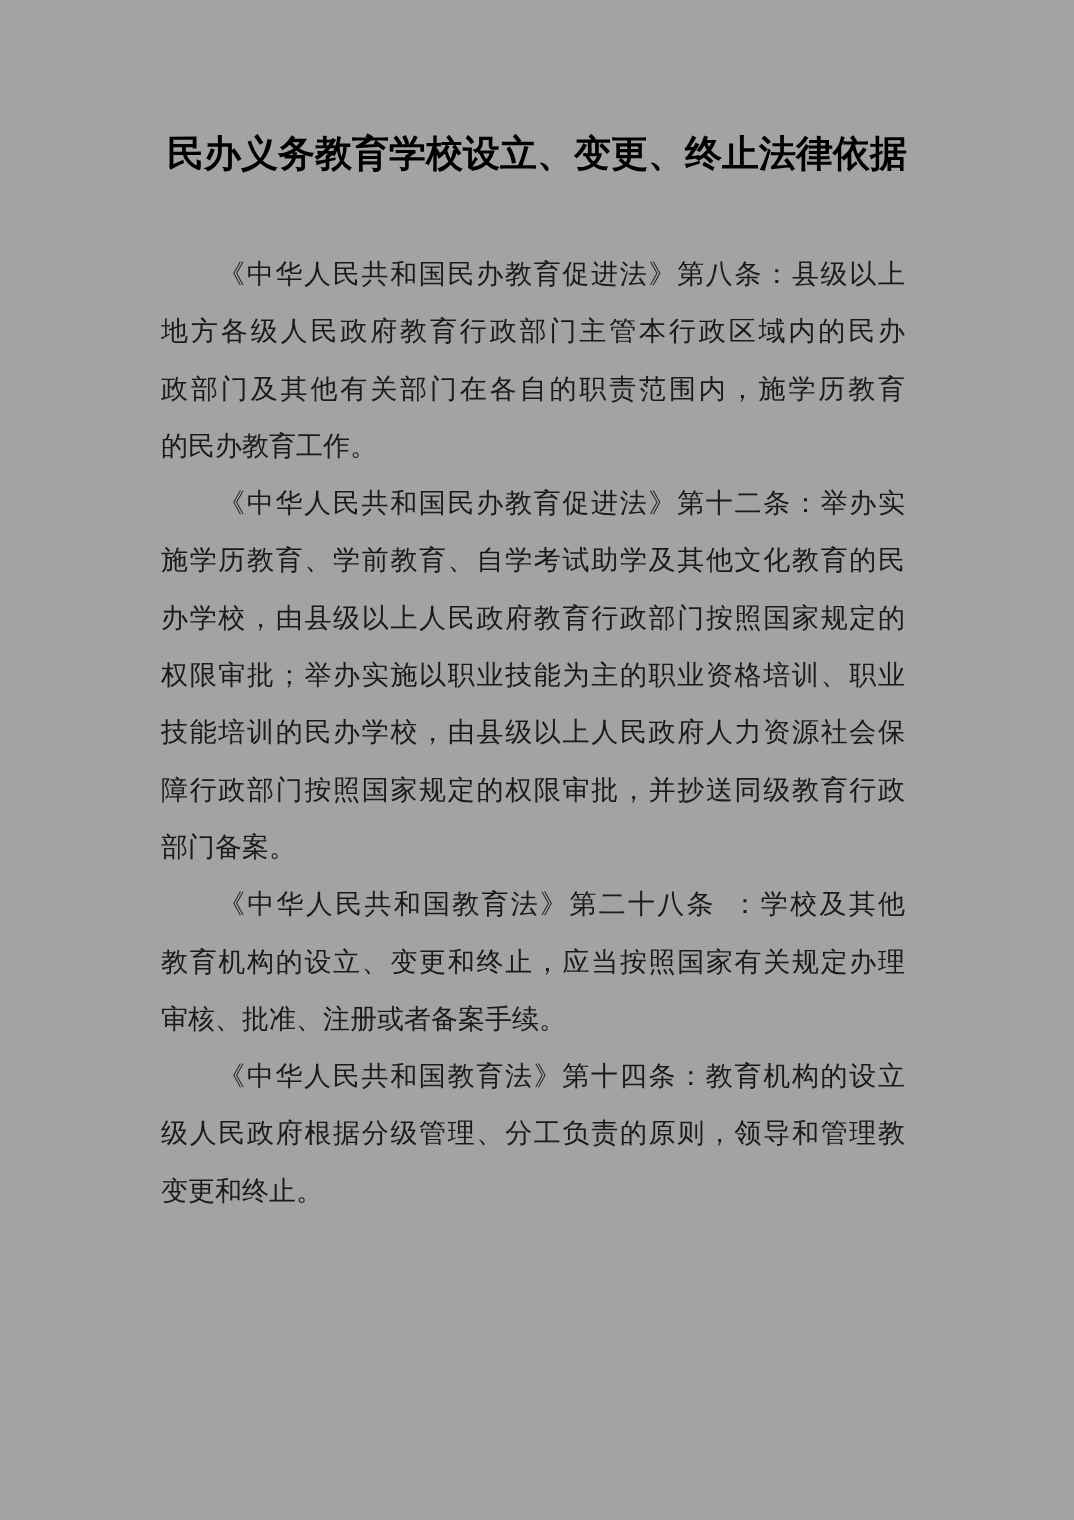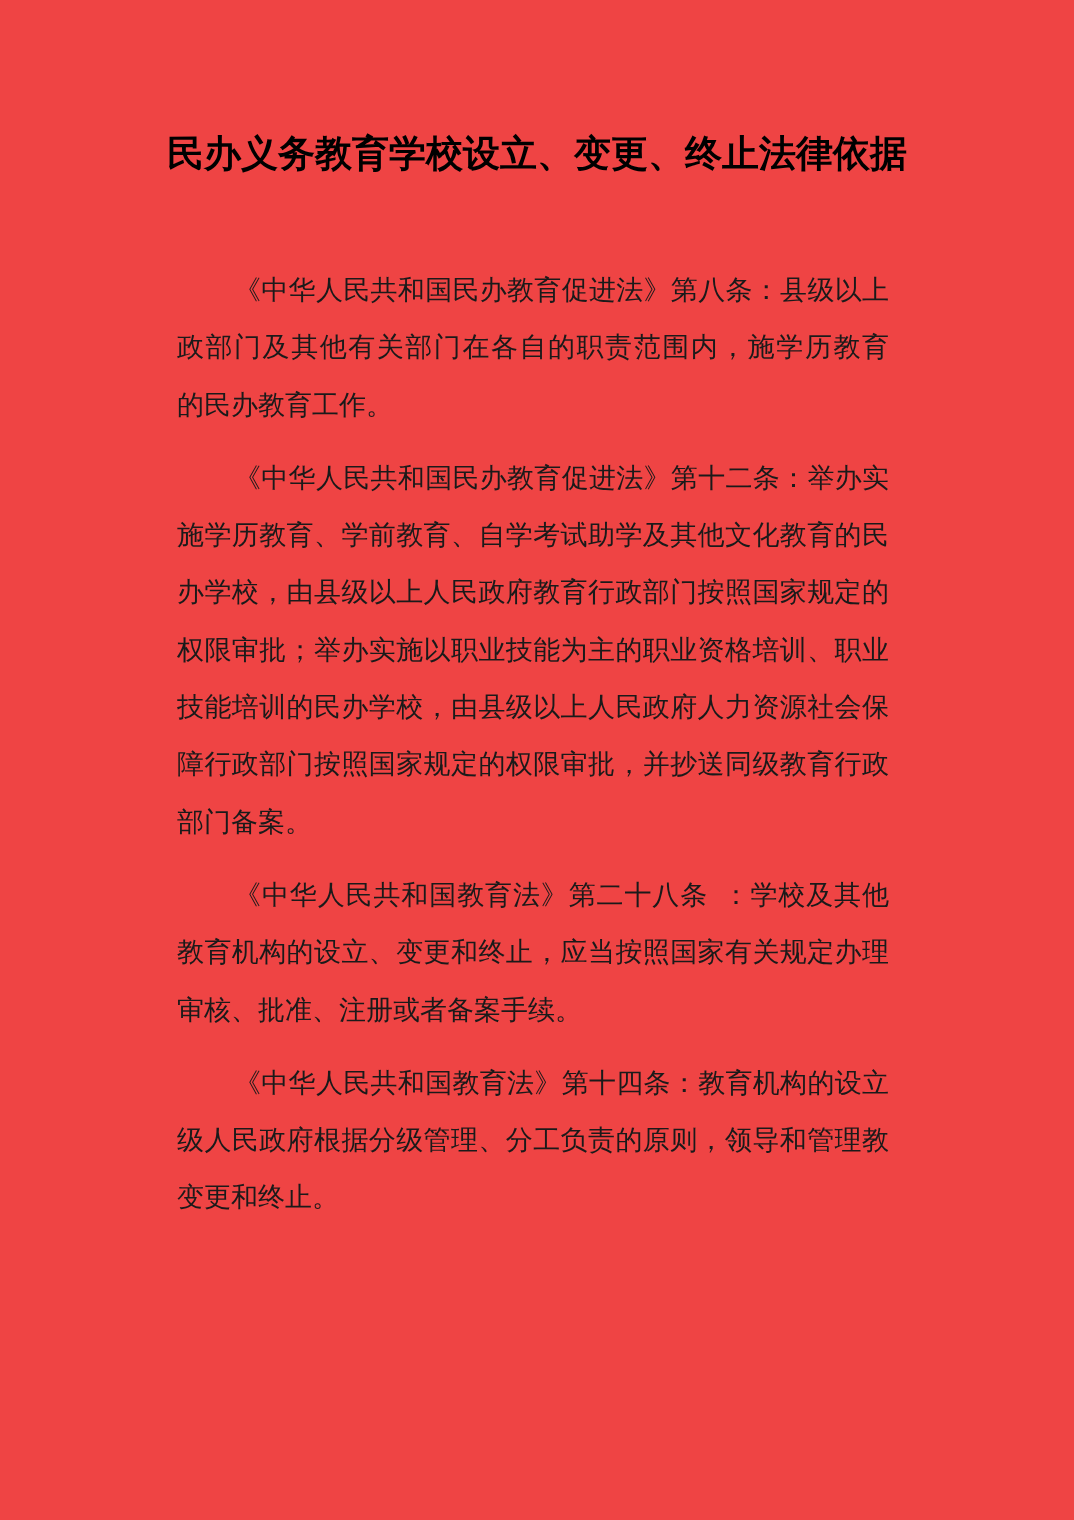--- a/index.html
+++ b/index.html
@@ -4,21 +4,21 @@
 <style>
   html, body {
     margin: 0;
     padding: 0;
     background: #ffffff;
   }
   .page {
     position: relative;
     width: 1074px;
     height: 1520px;
-    background: #ef4444;
+    background: #a3a3a3;
     overflow: hidden;
     font-family: "Liberation Serif", "DejaVu Serif", serif;
   }
   .doc-title {
     position: absolute;
     top: 128px;
     left: 0;
     width: 100%;
     margin: 0;
     text-align: center;
@@ -30,21 +30,21 @@
   }
   .doc-body {
     position: absolute;
     top: 246px;
     left: 161px;
     width: 744px;
     font-size: 27px;
     color: #1a1a1a;
   }
   .paragraph {
-    margin: 16px;
+    margin: 0;
     padding: 0;
   }
   .text-line {
     line-height: 57.3px;
     height: 57.3px;
     text-align: justify;
     text-align-last: justify;
     overflow: hidden;
   }
   .text-line.first {
@@ -57,20 +57,21 @@
   }
 </style>
 </head>
 <body>
 
 <div class="page">
   <h1 class="doc-title">民办义务教育学校设立、变更、终止法律依据</h1>
   <div class="doc-body" id="doc-body">
       <div class="paragraph">
         <div class="text-line first">《中华人民共和国民办教育促进法》第八条：县级以上</div>
+        <div class="text-line">地方各级人民政府教育行政部门主管本行政区域内的民办</div>
         <div class="text-line">政部门及其他有关部门在各自的职责范围内，施学历教育</div>
         <div class="text-line last">的民办教育工作。</div>
       </div>
       <div class="paragraph">
         <div class="text-line first">《中华人民共和国民办教育促进法》第十二条：举办实</div>
         <div class="text-line">施学历教育、学前教育、自学考试助学及其他文化教育的民</div>
         <div class="text-line">办学校，由县级以上人民政府教育行政部门按照国家规定的</div>
         <div class="text-line">权限审批；举办实施以职业技能为主的职业资格培训、职业</div>
         <div class="text-line">技能培训的民办学校，由县级以上人民政府人力资源社会保</div>
         <div class="text-line">障行政部门按照国家规定的权限审批，并抄送同级教育行政</div>

